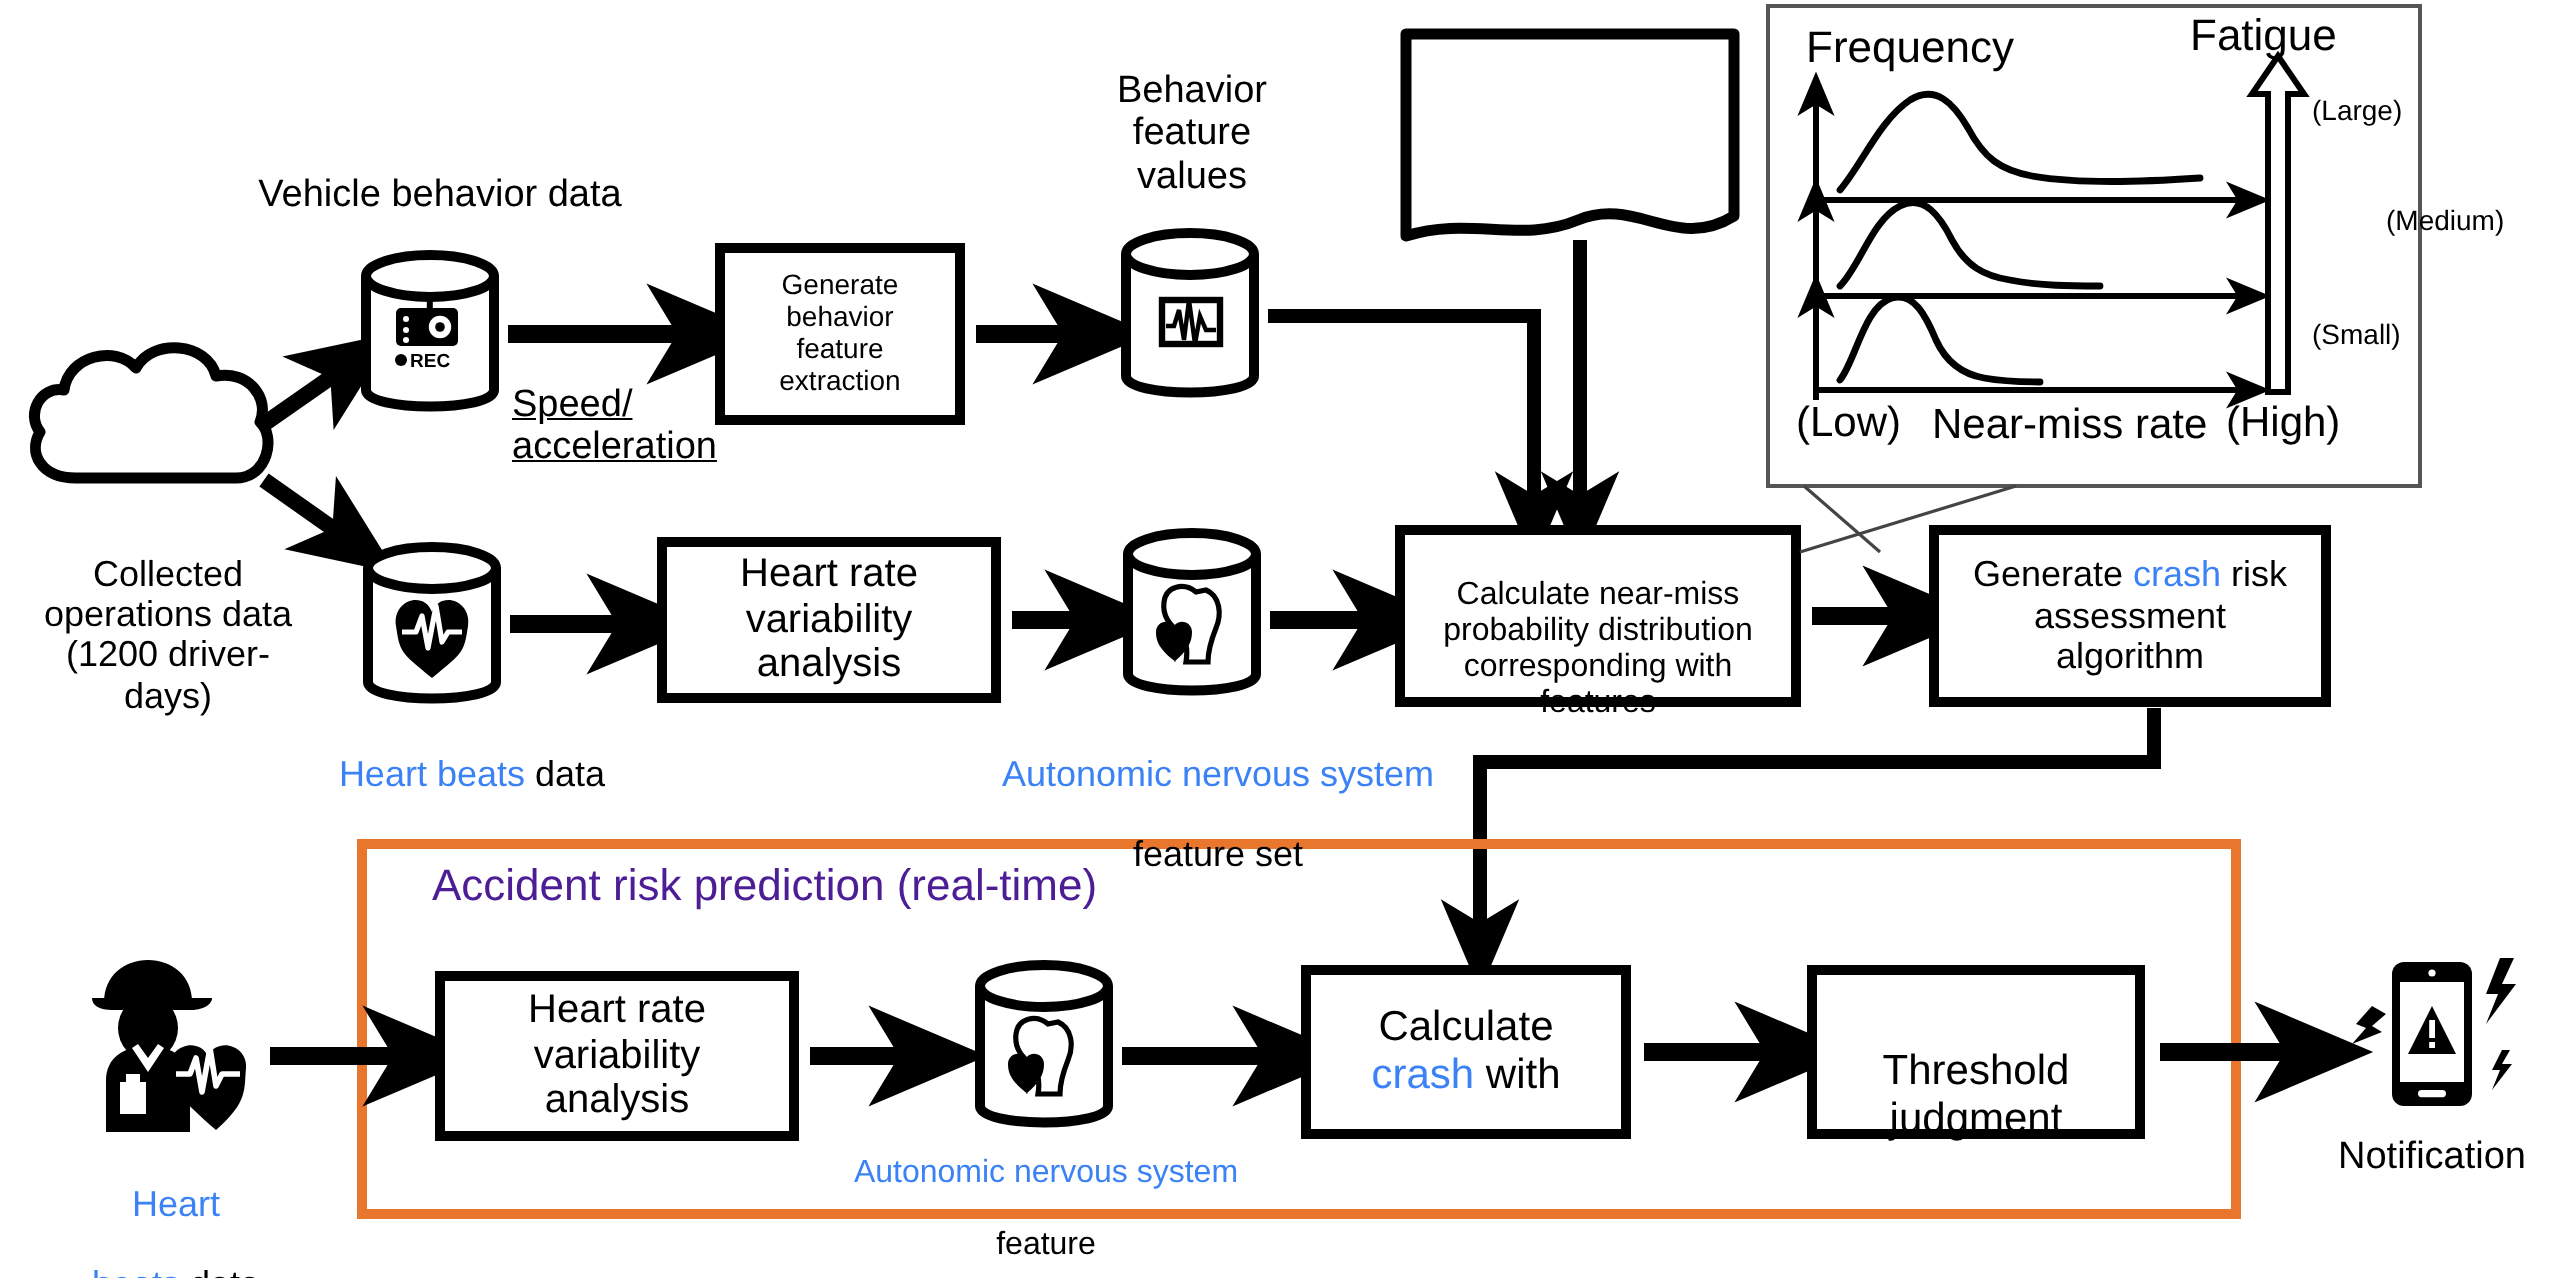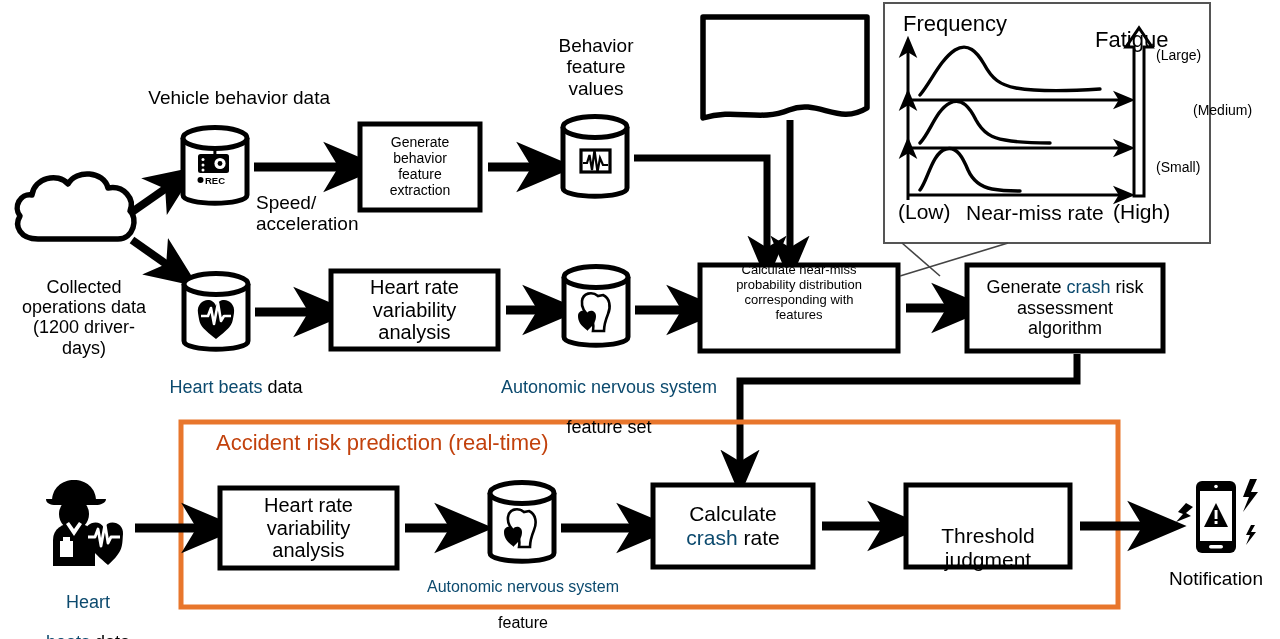--- a/index.html
+++ b/index.html
@@ -17,22 +17,22 @@
     overflow:hidden;
   }
   #svgroot{position:absolute;left:0;top:0;width:1280px;height:639px;}
   .lbl{
     position:absolute;
     line-height:1.12;
     white-space:pre-line;
     color:#000;
   }
   .ctr{text-align:center;}
-  .red{color:#0c4a6e;}
-  .orange{color:#c2410c;}
+  .red{color:#3b82f6;}
+  .orange{color:#4c1d95;}
   .bold{font-weight:normal;}
   .boxtext{
     position:absolute;
     display:flex;
     align-items:center;
     justify-content:center;
     text-align:center;
     line-height:1.14;
     pointer-events:none;
   }
@@ -270,30 +270,30 @@
       <rect x="1209" y="545" width="14" height="3.6" rx="1.8" fill="#fff"></rect>
       <path d="M1216,503 L1228,527 L1204,527 Z" fill="#000"></path>
       <rect x="1214.6" y="510" width="2.9" height="9" fill="#fff"></rect>
       <rect x="1214.6" y="521" width="2.9" height="3" fill="#fff"></rect>
       <path d="M1250,479 L1243,497 L1249,497 L1243,512 L1258,492 L1251,492 L1257,479 Z" fill="#000"></path>
       <path d="M1251,525 L1246,535 L1250,535 L1246,545 L1256,532 L1251,532 L1255,525 Z" fill="#000"></path>
       <path d="M1186,503 L1178,512 L1183,514 L1176,522 L1191,516 L1186,513 L1193,507 Z" fill="#000"></path>
     </g>
   </svg>
 
-  <div class="lbl ctr" style="left:110px; top:87px; width:220px; font-size:19px;text-align:right;">Vehicle behavior data</div>
+  <div class="lbl ctr" style="left:110px; top:87px; width:220px; font-size:19px;">Vehicle behavior data</div>
 
   <div class="lbl ctr bold" style="left:0px; top:257px; width:168px; font-size:18px;">
     <span>Collected
 operations data
 (1200 driver-
 days)</span>
   </div>
 
-  <div class="lbl" style="left:256px; top:192px; width:160px; font-size:19px;">Speed/
+  <div class="lbl" style="left:256px; top:192px; width:160px; font-size:19px;text-decoration:underline;">Speed/
 acceleration</div>
 
   <div class="lbl ctr" style="left:536px; top:35px; width:120px; font-size:19px;">Behavior
 feature
 values</div>
 
   <div class="lbl ctr" style="left:126px; top:357px; width:220px; font-size:18px;">
     <span class="red">Heart beats</span><span> data</span>
   </div>
 
@@ -323,51 +323,51 @@
 extraction</span>
   </div>
 
   <div class="boxtext" style="left:331px; top:271px; width:167px; height:78px; font-size:20px;">
     <span style="white-space:pre-line;">Heart rate
 variability
 analysis</span>
   </div>
 
 
-  <div class="boxtext" style="left:700px; top:250px; width:198px; height:86px; font-size:13px;">
+  <div class="boxtext" style="left:700px; top:282px; width:198px; height:86px; font-size:16px;">
     <span style="white-space:pre-line;">Calculate near-miss
 probability distribution
 corresponding with
 features</span>
   </div>
 
   <div class="boxtext" style="left:967px; top:265px; width:196px; height:86px; font-size:18px;">
     <span style="white-space:pre-line;"><span>Generate </span><span class="red">crash</span><span> risk
 assessment
 algorithm</span></span>
   </div>
 
   <div class="boxtext" style="left:220px; top:488px; width:177px; height:80px; font-size:20px;">
     <span style="white-space:pre-line;">Heart rate
 variability
 analysis</span>
   </div>
 
   <div class="boxtext" style="left:653px; top:485px; width:160px; height:82px; font-size:21px;">
-    <span style="white-space:pre-line;"><span>Calculate</span><br><span class="red">crash</span><span> rate</span></span>
+    <span style="white-space:pre-line;"><span>Calculate</span><br><span class="red">crash</span><span> with</span></span>
   </div>
 
   <div class="boxtext" style="left:906px; top:485px; width:164px; height:82px; font-size:21px;">
     <span style="white-space:pre-line;margin-top:44px;">Threshold
 judgment</span>
   </div>
 
   <div class="lbl" style="left:903px; top:12px; font-size:22px;">Frequency</div>
 
-  <div class="lbl" style="left:1095px; top:28px; font-size:22px;">Fatigue</div>
+  <div class="lbl" style="left:1095px; top:6px; font-size:22px;">Fatigue</div>
 
   <div class="lbl" style="left:1156px; top:48px; font-size:14px;">(Large)</div>
 
   <div class="lbl" style="left:1193px; top:103px; font-size:14px;">(Medium)</div>
 
   <div class="lbl" style="left:1156px; top:160px; font-size:14px;">(Small)</div>
 
   <div class="lbl" style="left:898px; top:200px; font-size:21px;">(Low)</div>
 
   <div class="lbl" style="left:966px; top:201px; font-size:21px;">Near-miss rate</div>

